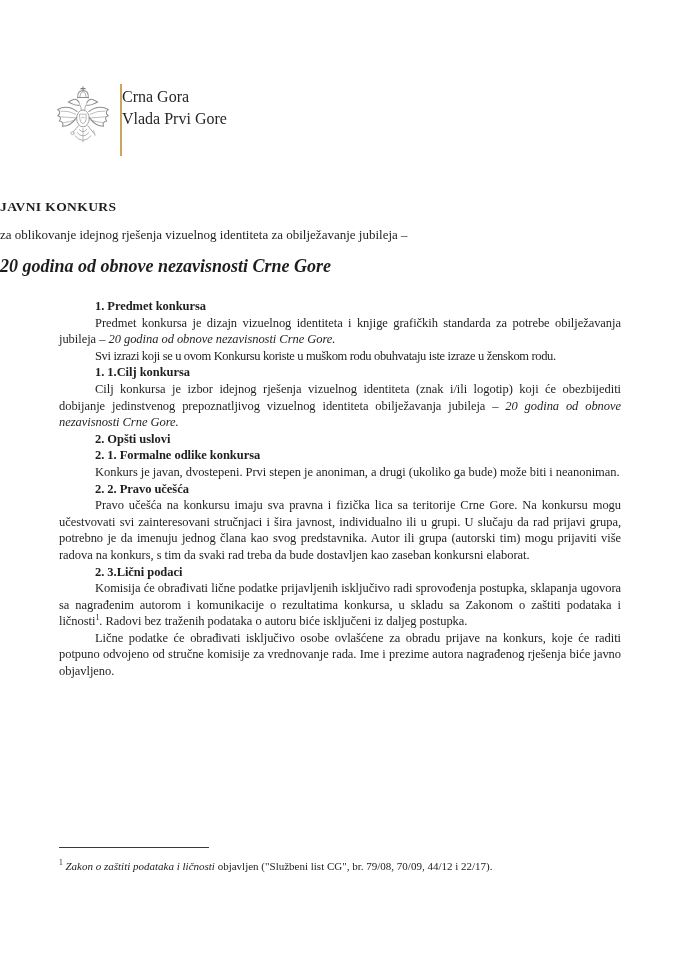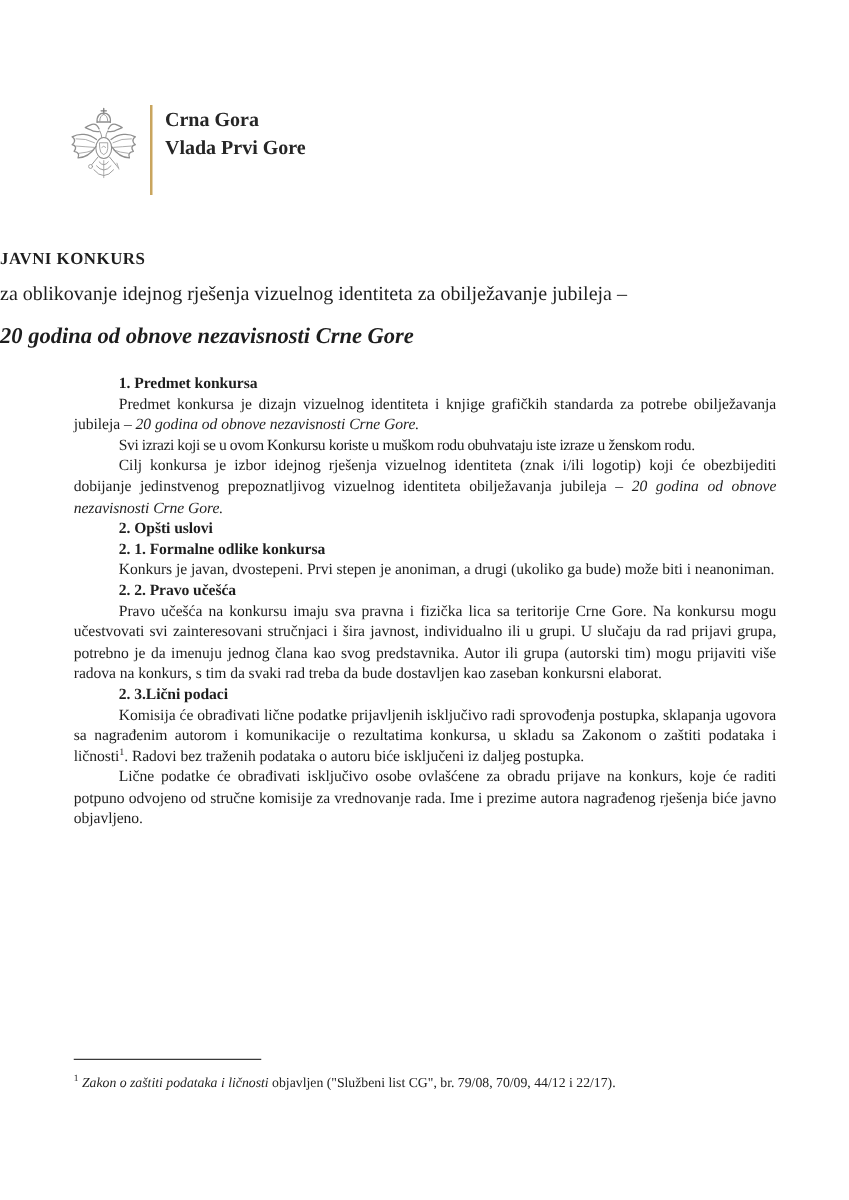--- a/index.html
+++ b/index.html
@@ -26,43 +26,41 @@
     align-items: stretch;
     height: 72px;
   }
   .coa { width: 58px; height: 72px; display: block; }
   .gold-rule {
     width: 2px;
     margin-left: 8px;
     align-self: stretch;
   }
   .gov-lines {
-    margin-left: 10px;
     padding-top: 2px;
     font-size: 16px;
     line-height: 22px;
     color: #262626;
     white-space: nowrap;
-    font-weight: bold;
   }
 
   
   .titleblock {
     position: absolute;
     top: 199px;
     left: 0;
     width: 100%;
   }
   .doc-title {
     font-size: 13.5px;
     font-weight: bold;
     letter-spacing: 0.4px;
   }
   .doc-subtitle {
-    font-size: 16px;
+    font-size: 13px;
     margin-top: 12px;
   }
   .doc-jubilee {
     font-size: 18px;
     font-weight: bold;
     font-style: italic;
     margin-top: 13px;
   }
 
   
@@ -173,20 +171,21 @@
     <div class="doc-subtitle">za oblikovanje idejnog rješenja vizuelnog identiteta za obilježavanje jubileja –</div>
     <div class="doc-jubilee">20 godina od obnove nezavisnosti Crne Gore</div>
   </div>
 
   <div class="bodytext">
 
     <h3>1. Predmet konkursa</h3>
     <p><span>Predmet konkursa je dizajn vizuelnog identiteta i knjige grafičkih standarda za potrebe obilježavanja jubileja – </span><span class="it">20 godina od obnove nezavisnosti Crne Gore.</span></p>
     <p class="mt13 oneline">Svi izrazi koji se u ovom Konkursu koriste u muškom rodu obuhvataju iste izraze u ženskom rodu.</p>
 
+    <h3 class="mt32">1. 1.Cilj konkursa</h3>
     <p><span>Cilj konkursa je izbor idejnog rješenja vizuelnog identiteta (znak i/ili logotip) koji će obezbijediti dobijanje jedinstvenog prepoznatljivog vizuelnog identiteta obilježavanja jubileja – </span><span class="it">20 godina od obnove nezavisnosti Crne Gore.</span></p>
 
     <h3 class="mt36">2. Opšti uslovi</h3>
     <h3>2. 1. Formalne odlike konkursa</h3>
     <p>Konkurs je javan, dvostepeni.  Prvi stepen je anoniman, a drugi (ukoliko ga bude) može biti i neanoniman.</p>
 
     <h3 class="mt19">2. 2. Pravo učešća</h3>
     <p>Pravo učešća na konkursu imaju sva pravna i fizička lica sa teritorije Crne Gore. Na konkursu mogu učestvovati svi zainteresovani stručnjaci i šira javnost, individualno ili u grupi. U slučaju da rad prijavi grupa, potrebno je da imenuju jednog člana kao svog predstavnika. Autor ili grupa (autorski tim) mogu prijaviti više radova na konkurs, s tim da svaki rad treba da bude dostavljen kao zaseban konkursni elaborat.</p>
 
     <h3 class="mt4">2. 3.Lični podaci</h3>

